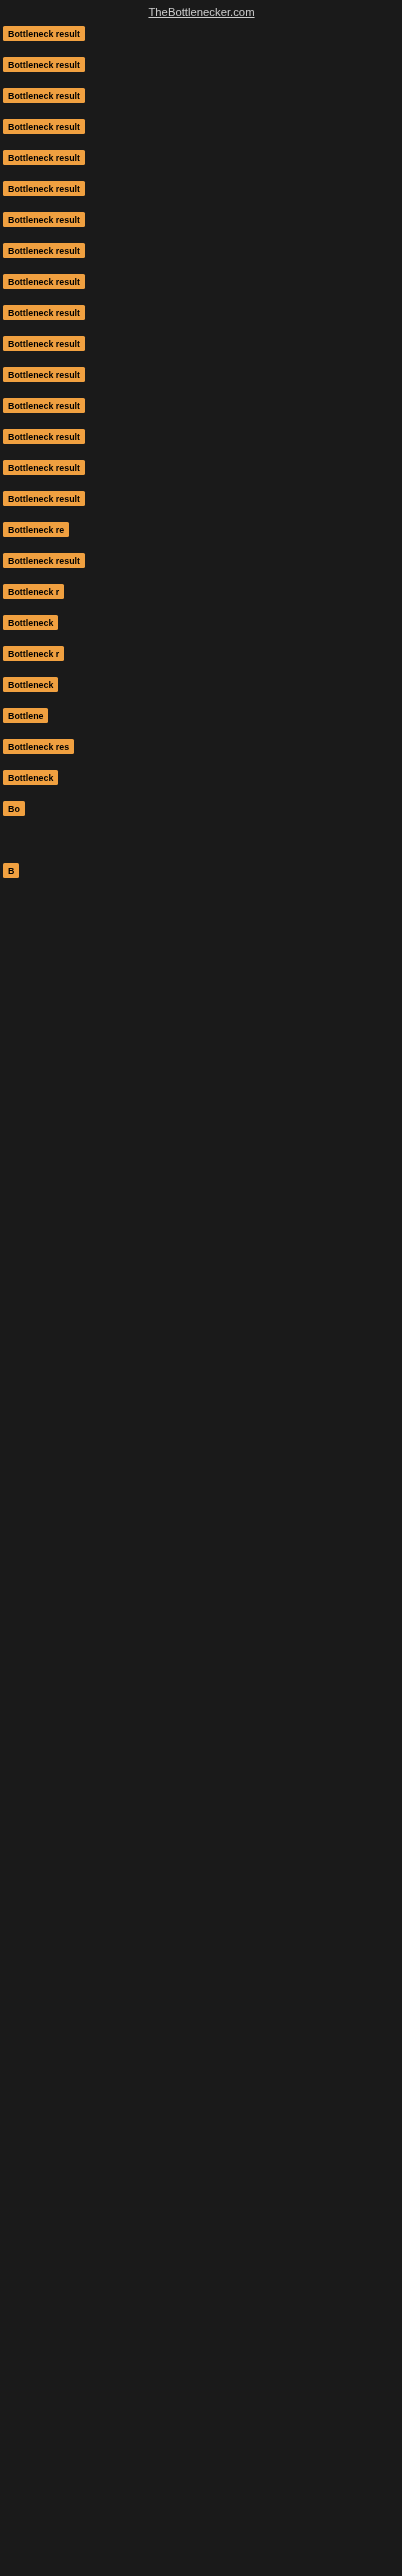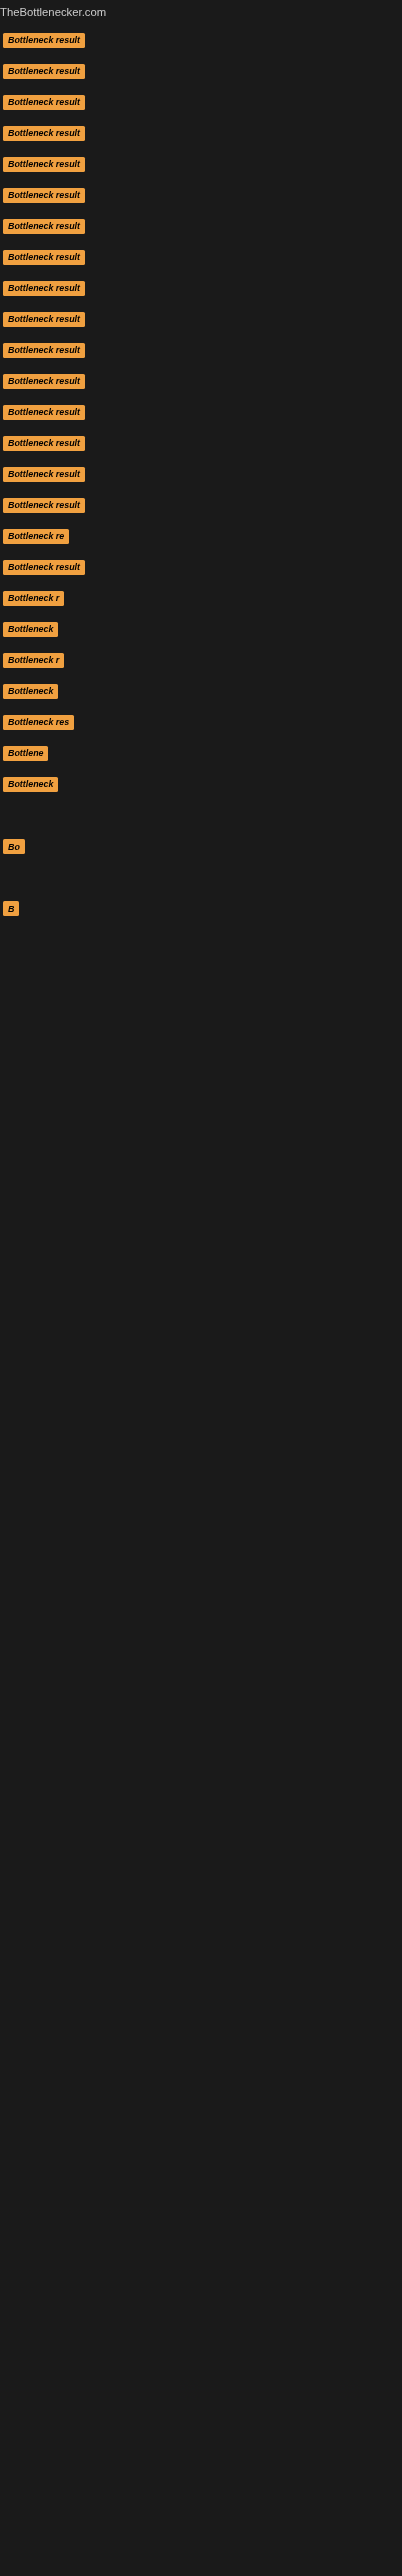--- a/index.html
+++ b/index.html
@@ -10,45 +10,45 @@
 
     body {
       background-color: #1a1a1a;
       width: 403px;
       min-height: 2576px;
       font-family: Arial, sans-serif;
       position: relative;
     }
 
     .site-title {
-      text-align: left;
+      text-align: center;
       color: #cccccc;
       font-size: 11.3px;
       padding: 6.4px 0 3.2px 0;
       font-weight: normal;
+      text-decoration: underline;
     }
 
     .bottleneck-badge {
       display: inline-block;
       background-color: #f0a040;
       color: #000000;
       font-size: 8.9px;
       font-weight: bold;
       padding: 2.4px 4.8px;
       border-radius: 1.6px;
       white-space: nowrap;
       overflow: hidden;
     }
 
     .row {
       padding: 4.8px 3.2px 4.8px 3.2px;
       min-height: 31px;
       display: flex;
-      align-items: flex-end;
-      font-style: italic;
+      align-items: flex-start;
     }
   </style>
 </head>
 <body>
 
 <div>
   <h1 class="site-title">TheBottlenecker.com</h1>
 </div>
 
 <div id="items-container">
@@ -112,30 +112,30 @@
     <div class="row">
       <span class="bottleneck-badge" style="max-width: 66px;">Bottleneck</span>
     </div>
     <div class="row">
       <span class="bottleneck-badge" style="max-width: 72px;">Bottleneck r</span>
     </div>
     <div class="row">
       <span class="bottleneck-badge" style="max-width: 66px;">Bottleneck</span>
     </div>
     <div class="row">
-      <span class="bottleneck-badge" style="max-width: 79px;">Bottleneck res</span>
+      <span class="bottleneck-badge" style="max-width: 60px;">Bottlene</span>
     </div>
     <div class="row">
-      <span class="bottleneck-badge" style="max-width: 60px;">Bottlene</span>
+      <span class="bottleneck-badge" style="max-width: 79px;">Bottleneck res</span>
     </div>
     <div class="row">
       <span class="bottleneck-badge" style="max-width: 66px;">Bottleneck</span>
     </div>
     <div class="row">
-      <span class="bottleneck-badge" style="max-width: 32px; margin-top: 38px;">Bo</span>
+      <span class="bottleneck-badge" style="max-width: 32px;">Bo</span>
     </div>
     <div class="row"></div>
     <div class="row">
       <span class="bottleneck-badge" style="max-width: 19.3px;">B</span>
     </div>
     <div class="row"></div>
   </div>
 
 
 </body></html>

